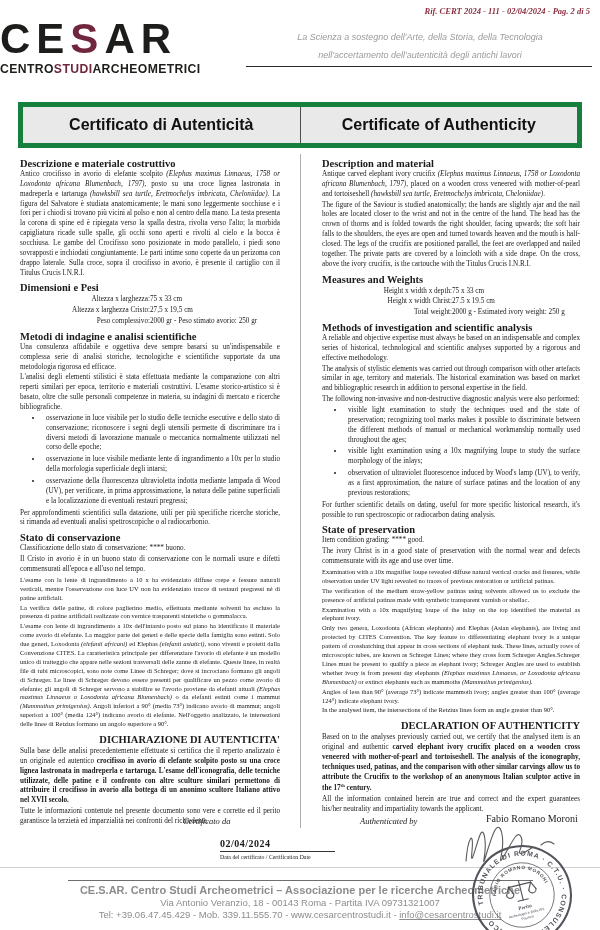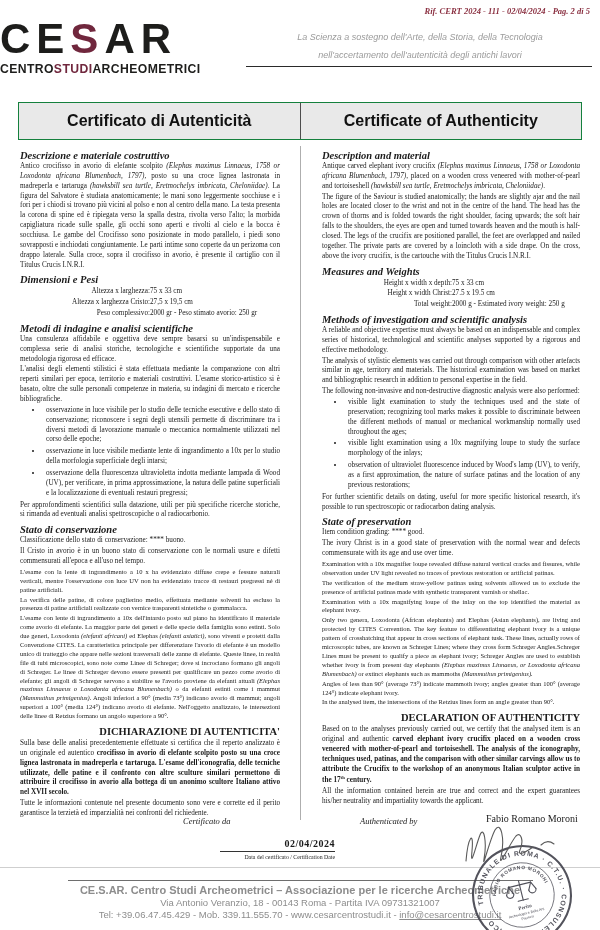--- a/index.html
+++ b/index.html
@@ -13,47 +13,47 @@
        line-height:1;letter-spacing:6px;color:#1d1d1b;}
   .logo-main .accent{color:#70273d;}
   .logo-sub{font-family:"Liberation Sans",sans-serif;font-weight:bold;font-size:12.2px;
        letter-spacing:.4px;color:#1d1d1b;margin-top:2px;}
   .logo-sub .accent{color:#70273d;}
   .tagline{position:absolute;left:246px;top:28px;width:348px;text-align:center;
        font-family:"Liberation Sans",sans-serif;font-style:italic;font-size:9px;
        color:#9b9b9b;line-height:2.0;}
   .tagline-rule{position:absolute;left:246px;top:66px;width:346px;border-top:1.5px solid #2a2a2a;}
   .cert{position:absolute;left:18px;top:102px;width:564px;}
-  .cert-heads{display:flex;border:1px solid #15803d;}
+  .cert-heads{display:flex;border:5px solid #15803d;}
   .cert-head{flex:1;background:#e9e9e9;text-align:center;
        font-family:"Liberation Sans",sans-serif;font-weight:bold;font-size:16px;
        padding:9px 0 9px 0;color:#111;}
   .cert-head + .cert-head{border-left:1px solid #4d4d4d;}
   .cols{display:flex;margin-top:6px;}
   .col{width:282px;}
   .col-left{padding:0 20px 0 2px;}
   .col-right{padding:0 2px 0 21px;border-left:1px solid #aeaeae;}
-  .sec-heading{font-weight:bold;font-size:10.5px;margin:4px 0 1px 0;font-style:italic;}
+  .sec-heading{font-weight:bold;font-size:10.5px;margin:4px 0 1px 0;}
   .center-heading{font-weight:bold;font-size:10.5px;text-align:right;margin:5px 0 2px 0;}
   .para{font-size:7.2px;line-height:1.37;text-align:justify;margin-bottom:1px;}
   .para.small{font-size:6.5px;line-height:1.37;}
   .dims{font-size:7.2px;line-height:1.5;}
   .dim-row{display:flex;text-align:right;}
   .dim-label{width:130px;flex:none;}
   ul.bullets{list-style:disc;margin:1px 0 2px 0;padding-left:23px;
        font-size:7.2px;line-height:1.37;text-align:justify;}
   ul.bullets li{padding-left:3px;margin-bottom:2px;}
   .run-i{font-style:italic}
   .run-b{font-weight:bold}
   .run-sup{vertical-align:super;font-size:65%;}
   .sig-certified{position:absolute;left:183px;top:816px;font-style:italic;font-size:8.5px;}
   .sig-auth{position:absolute;left:360px;top:816px;font-style:italic;font-size:8.5px;}
   .sig-name{position:absolute;left:486px;top:813px;font-size:10px;}
   .signature-svg{position:absolute;left:458px;top:815px;z-index:4;}
-  .date-block{position:absolute;left:220px;top:838px;width:115px;text-align:right;}
+  .date-block{position:absolute;left:220px;top:838px;width:115px;text-align:left;}
   .date-value{font-size:10px;font-weight:bold;letter-spacing:.5px;}
   .date-rule{border-top:1px solid #333;margin-top:2px;}
   .date-label{font-size:5.8px;margin-top:2px;color:#222;}
   .rule-light{position:absolute;left:0;top:867px;width:600px;border-top:1px solid #cfcfcf;}
   .rule-dark{position:absolute;left:68px;top:880px;width:465px;border-top:1.5px solid #6e6e6e;}
   .footer{position:absolute;left:0;top:884px;width:600px;text-align:center;
        font-family:"Liberation Sans",sans-serif;color:#8d8d8d;z-index:2;}
   .footer-line1{font-size:11px;font-weight:bold;}
   .footer-line2{font-size:9.5px;margin-top:1px;}
   .footer-line3{font-size:9.5px;margin-top:1px;}

